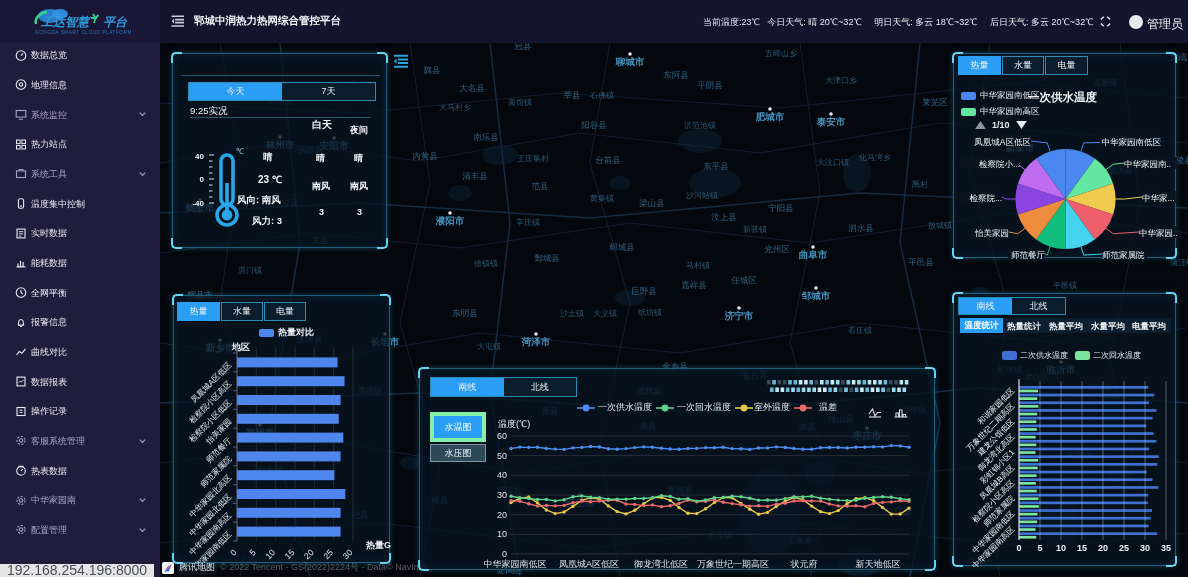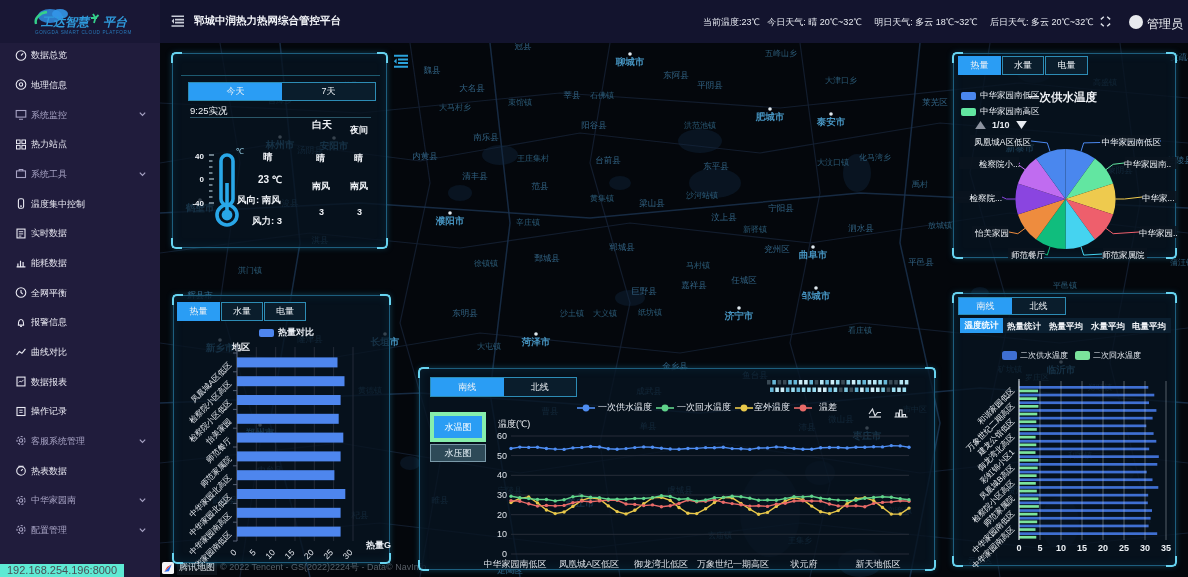--- a/index.html
+++ b/index.html
@@ -360,21 +360,21 @@
             <circle cx="6" cy="6" r="1.7" fill="none" stroke="#a7a3c4" stroke-width="1.1"></circle>
             <circle cx="6" cy="6" r="4" fill="none" stroke="#a7a3c4" stroke-width="1.1" stroke-dasharray="2.1 1.5"></circle>
           </svg>
           <span class="mtxt">配置管理</span>
           <span class="chev"><svg width="9" height="9" viewBox="0 0 10 10">
               <path d="M2 3.5 L5 6.5 L8 3.5" fill="none" stroke="#a7a3c4" stroke-width="1.3"></path>
             </svg></span>
         </div>
       </div>
     </div>
-  <div style="position:absolute;left:0;bottom:0;height:13px;padding:0 7px;background:#5eead4;color:#4a4f56;font-size:11px;line-height:13px;z-index:40">192.168.254.196:8000</div>
+  <div style="position:absolute;left:0;bottom:0;height:13px;padding:0 7px;background:#e5e5e5;color:#4a4f56;font-size:14px;line-height:13px;z-index:40">192.168.254.196:8000</div>
 
   <div class="panel" id="weather" style="left:172px;top:53px;width:215px;height:195px">
     <div class="corner c-tl"></div>
       <div class="corner c-tr"></div>
       <div class="corner c-bl"></div>
       <div class="corner c-br"></div>
     <div style="position:absolute;left:8px;top:21px;width:199px;border-top:1.5px solid #1d5a70"></div>
     <div class="tabs2" style="left:15px;top:28px;width:188px;height:19px">
       <div class="t on" style="width:93px">今天</div>
         <div class="t" style="width:93px">7天</div>

